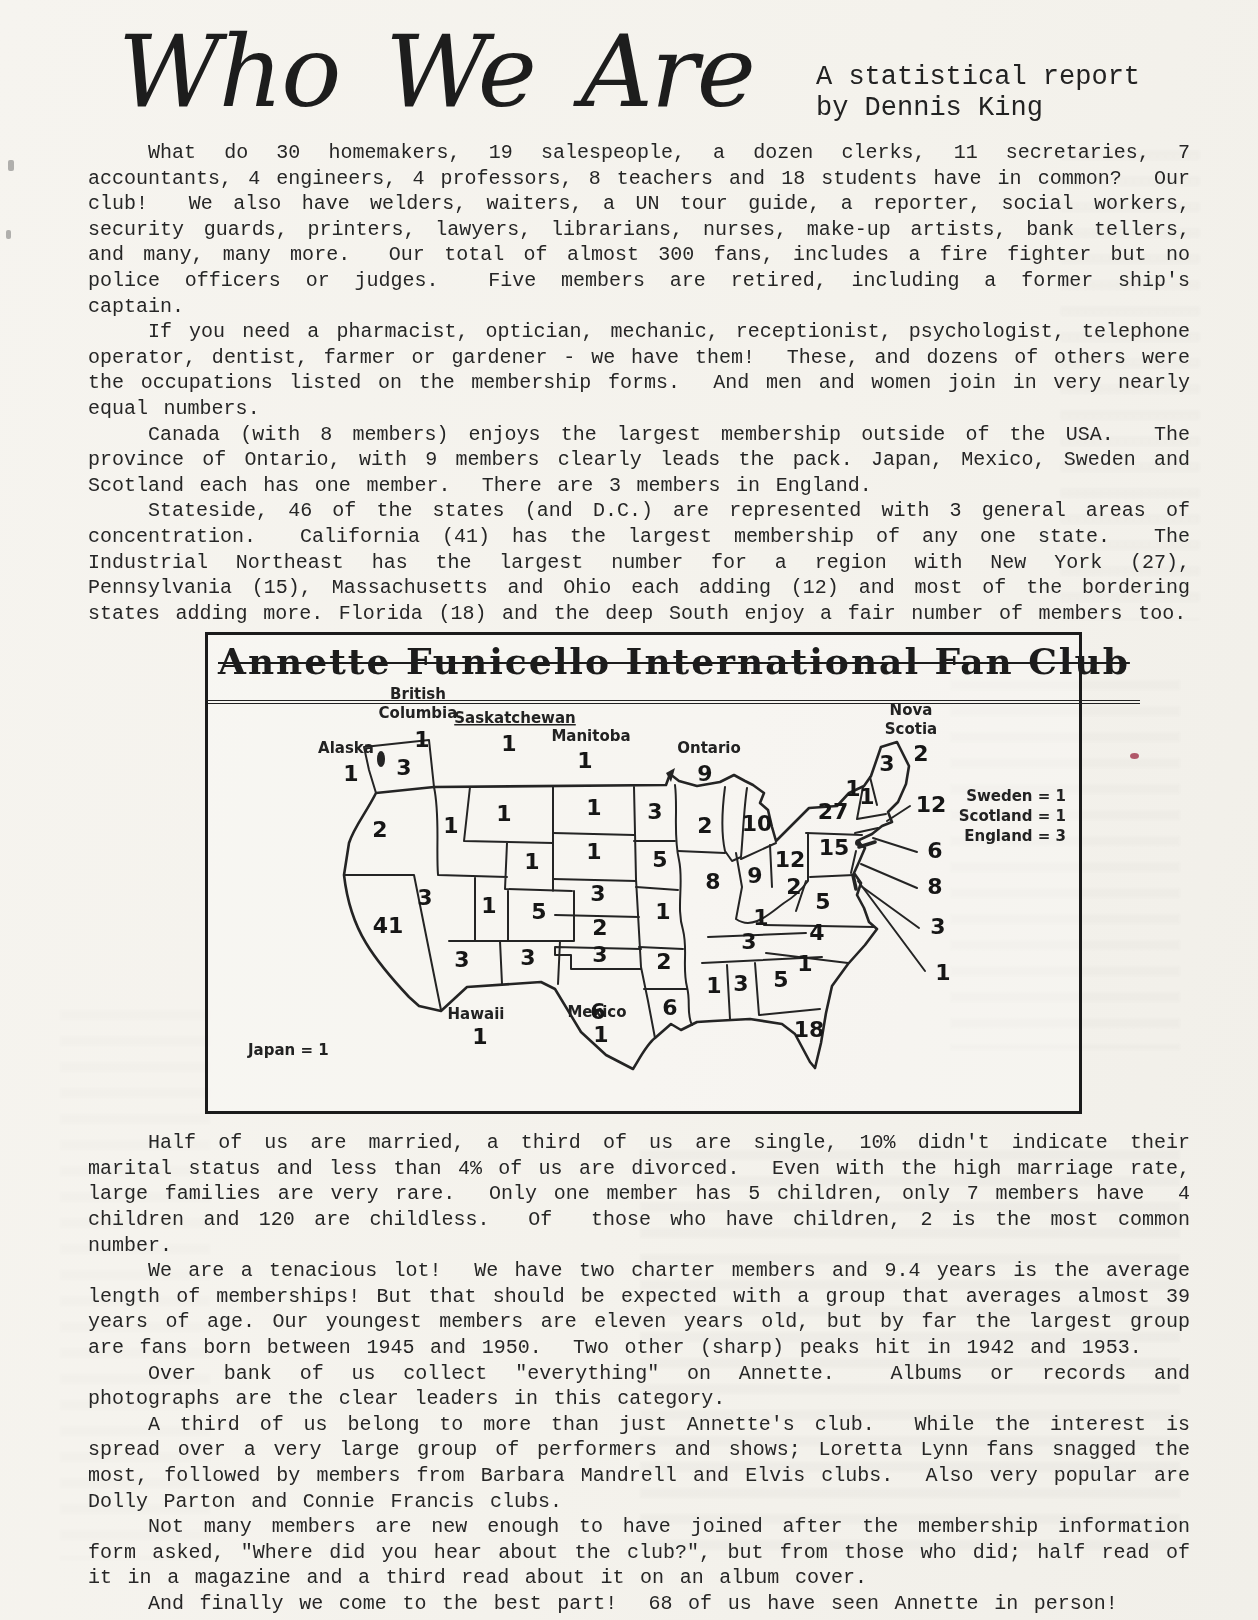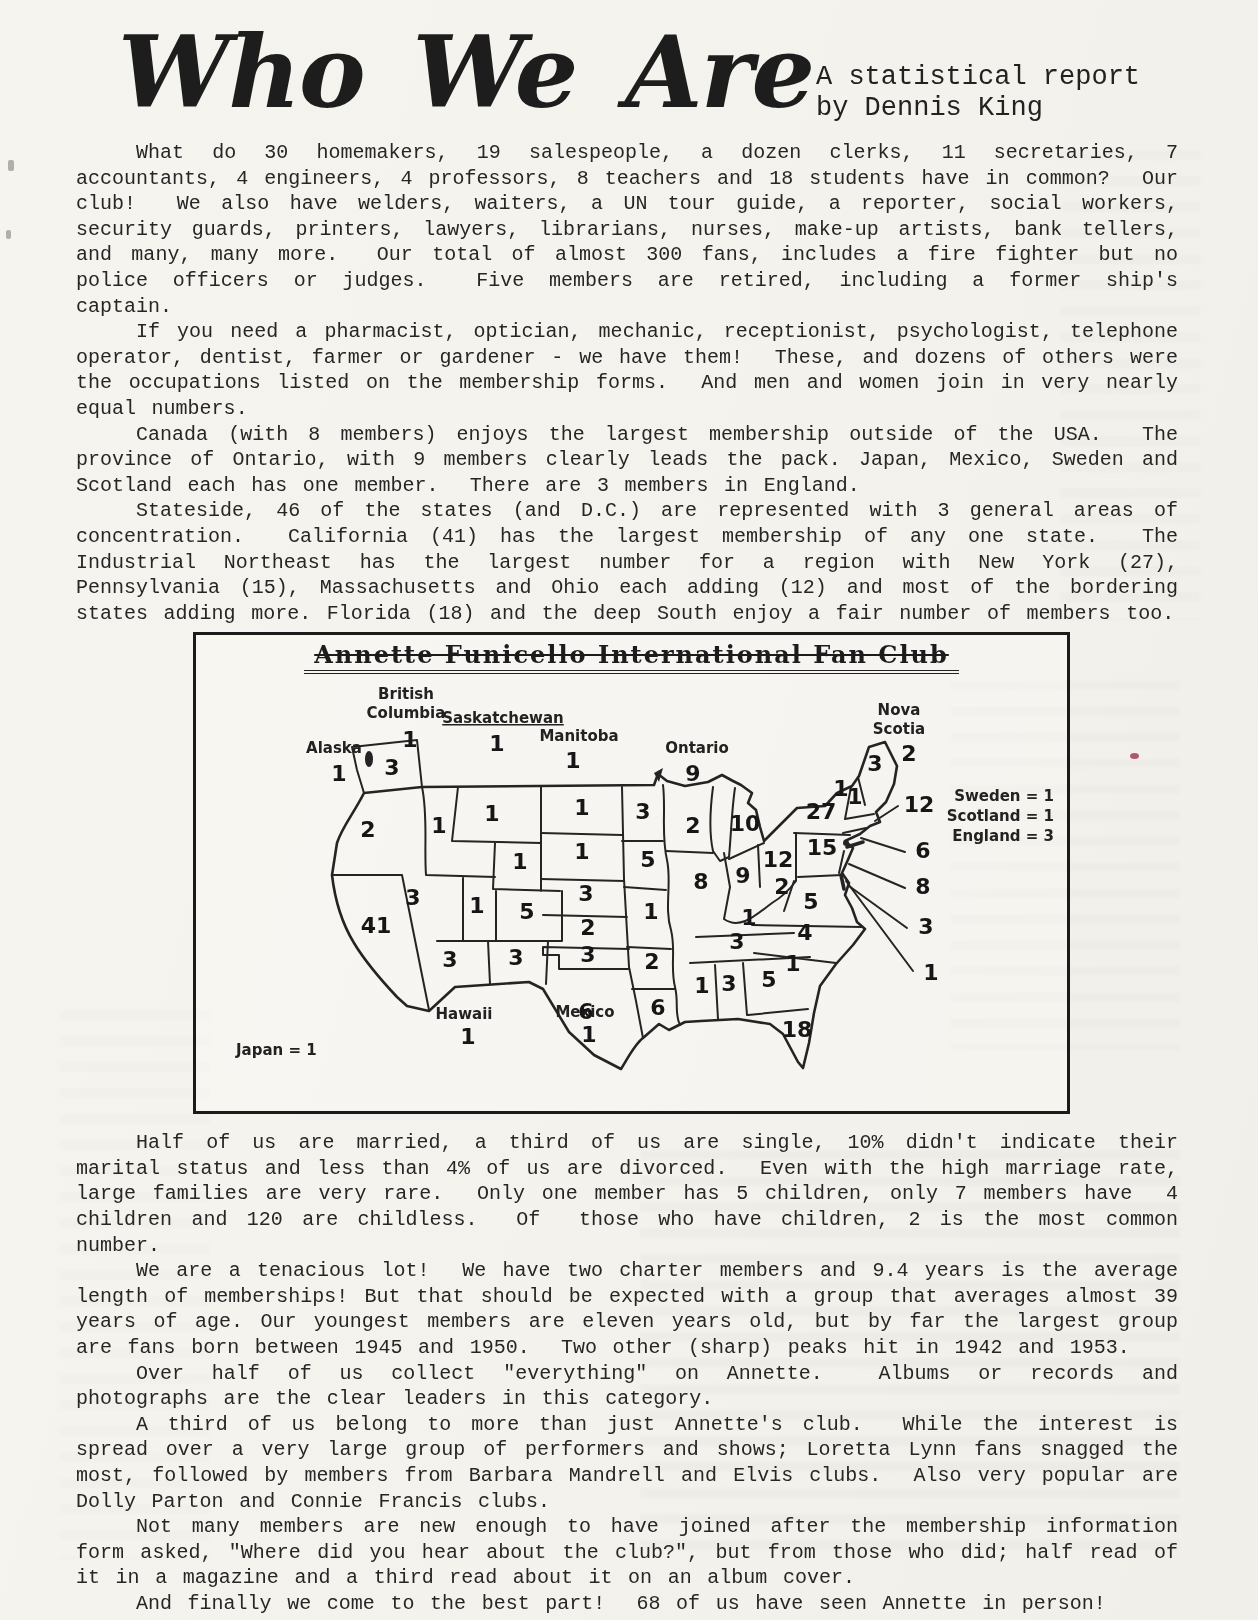--- a/index.html
+++ b/index.html
@@ -8,47 +8,47 @@
     width:1258px;height:1620px;
     margin:0 auto;
     background:linear-gradient(105deg,#f6f4ef 0%,#f4f2ec 55%,#f1efe9 100%);
     overflow:hidden;
     font-family:"Liberation Mono",monospace;
     color:#2b2b2b;
   }
   
   .masthead{
     position:absolute;left:118px;top:22px;width:680px;height:100px;
-    font-family:"DejaVu Serif",serif;font-style:italic;font-weight:700;
+    font-family:"DejaVu Serif",serif;font-style:italic;font-weight:400;
     font-size:100px;line-height:100px;letter-spacing:-2px;word-spacing:16px;
     color:#1d1d1d;white-space:nowrap;
   }
   .subtitle{
     position:absolute;left:816px;top:62px;
     font-size:27px;line-height:31px;color:#222;white-space:pre;
   }
   
-  .content{position:absolute;left:76px;top:140px;width:1102px;}
+  .content{position:absolute;left:88px;top:140px;width:1102px;}
   .content p{
     margin:0;font-size:20px;line-height:25.6px;
     text-align:justify;text-indent:5ch;word-spacing:0.3ch;
     white-space:pre-wrap;color:#262626;
   }
   
   .map-box{
     position:relative;margin:6px 0 16px 117px;
     width:871px;height:476px;
     border:3px solid #1b1b1b;background:rgba(255,255,255,0.25);
   }
   .map-title{
     position:relative;z-index:2;width:fit-content;margin:5px auto 0;
-    font-family:"DejaVu Serif",serif;font-weight:700;font-size:24px;
+    font-family:"DejaVu Serif",serif;font-weight:700;font-size:36px;
     letter-spacing:2px;color:#1c1c1c;
     text-decoration:line-through;text-decoration-thickness:2px;
-    border-bottom:4px double #222;padding:0 10px 1px;white-space:nowrap;
+    border-bottom:4px double #222;padding:0 10px 18px;white-space:nowrap;
   }
   .map-svg{position:absolute;inset:0;z-index:1;}
   .map-svg path,.map-svg line,.map-svg polyline{
     fill:none;stroke:#242424;stroke-width:2;
     stroke-linecap:round;stroke-linejoin:round;
   }
   .map-svg .outer{stroke-width:2.6;}
   .map-svg .blob{fill:#242424;stroke:none;}
   .map-svg .thick{stroke-width:3.6;}
   .map-svg .callout{stroke-width:2;}
@@ -186,19 +186,19 @@
           <text x="858" y="166" class="mlabel" text-anchor="end">Sweden = 1</text>
           <text x="858" y="186" class="mlabel" text-anchor="end">Scotland = 1</text>
           <text x="858" y="206" class="mlabel" text-anchor="end">England = 3</text>
           <text x="40" y="420" class="mlabel" text-anchor="start">Japan = 1</text>
         </svg>
       <div class="map-title">Annette Funicello International Fan Club</div>
     </div>
 
     <p>Half of us are married, a third of us are single, 10% didn't indicate their marital status and less than 4% of us are divorced.  Even with the high marriage rate, large families are very rare.  Only one member has 5 children, only 7 members have  4 children and 120 are childless.  Of  those who have children, 2 is the most common number.</p>
     <p>We are a tenacious lot!  We have two charter members and 9.4 years is the average length of memberships! But that should be expected with a group that averages almost 39 years of age. Our youngest members are eleven years old, but by far the largest group are fans born between 1945 and 1950.  Two other (sharp) peaks hit in 1942 and 1953.</p>
-    <p>Over half of us collect "everything" on Annette.  Albums or records and photographs are the clear leaders in this category.</p>
+    <p>Over bank of us collect "everything" on Annette.  Albums or records and photographs are the clear leaders in this category.</p>
     <p>A third of us belong to more than just Annette's club.  While the interest is spread over a very large group of performers and shows; Loretta Lynn fans snagged the most, followed by members from Barbara Mandrell and Elvis clubs.  Also very popular are Dolly Parton and Connie Francis clubs.</p>
     <p>Not many members are new enough to have joined after the membership information form asked, "Where did you hear about the club?", but from those who did; half read of it in a magazine and a third read about it on an album cover.</p>
     <p>And finally we come to the best part!  68 of us have seen Annette in person!</p>
 
   </div>
 </div>
 
 </body></html>

